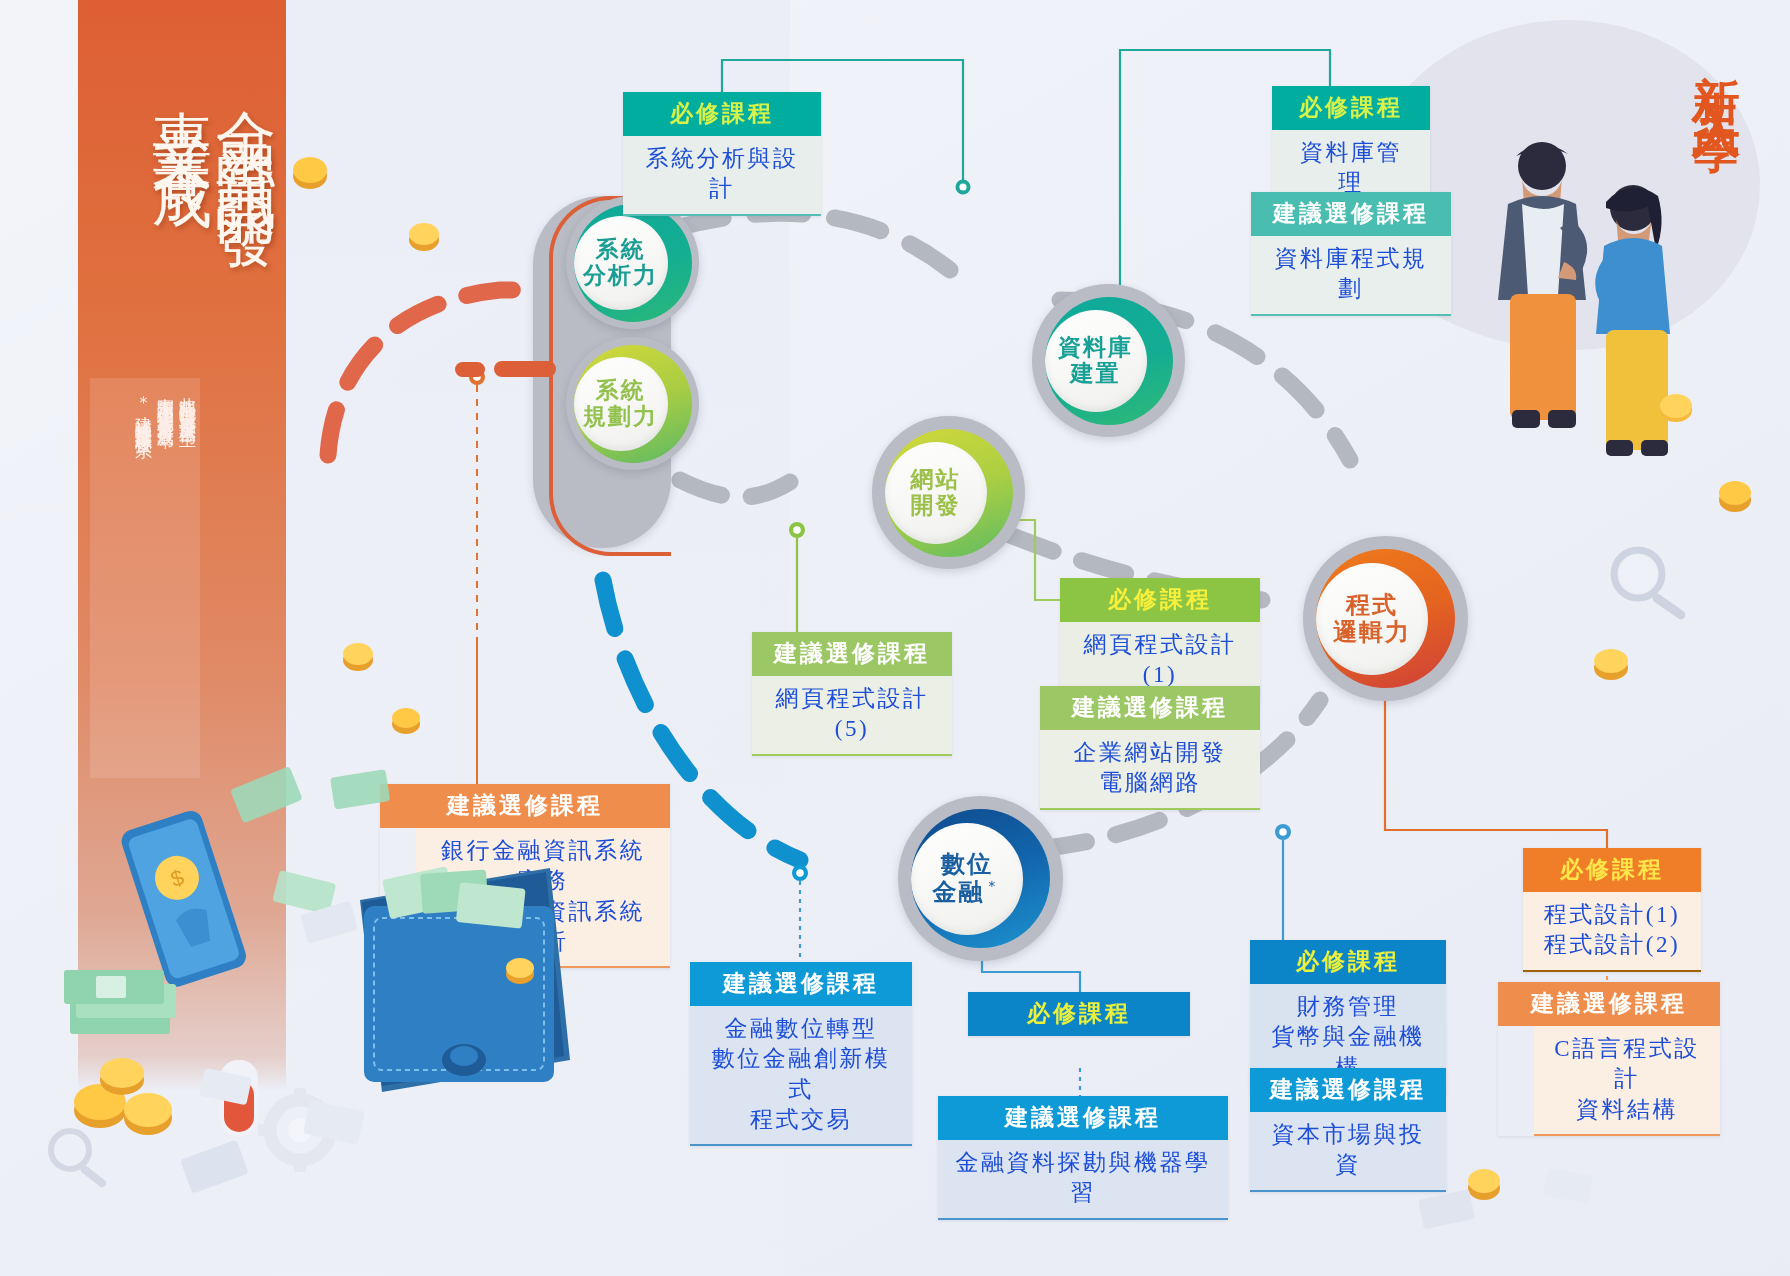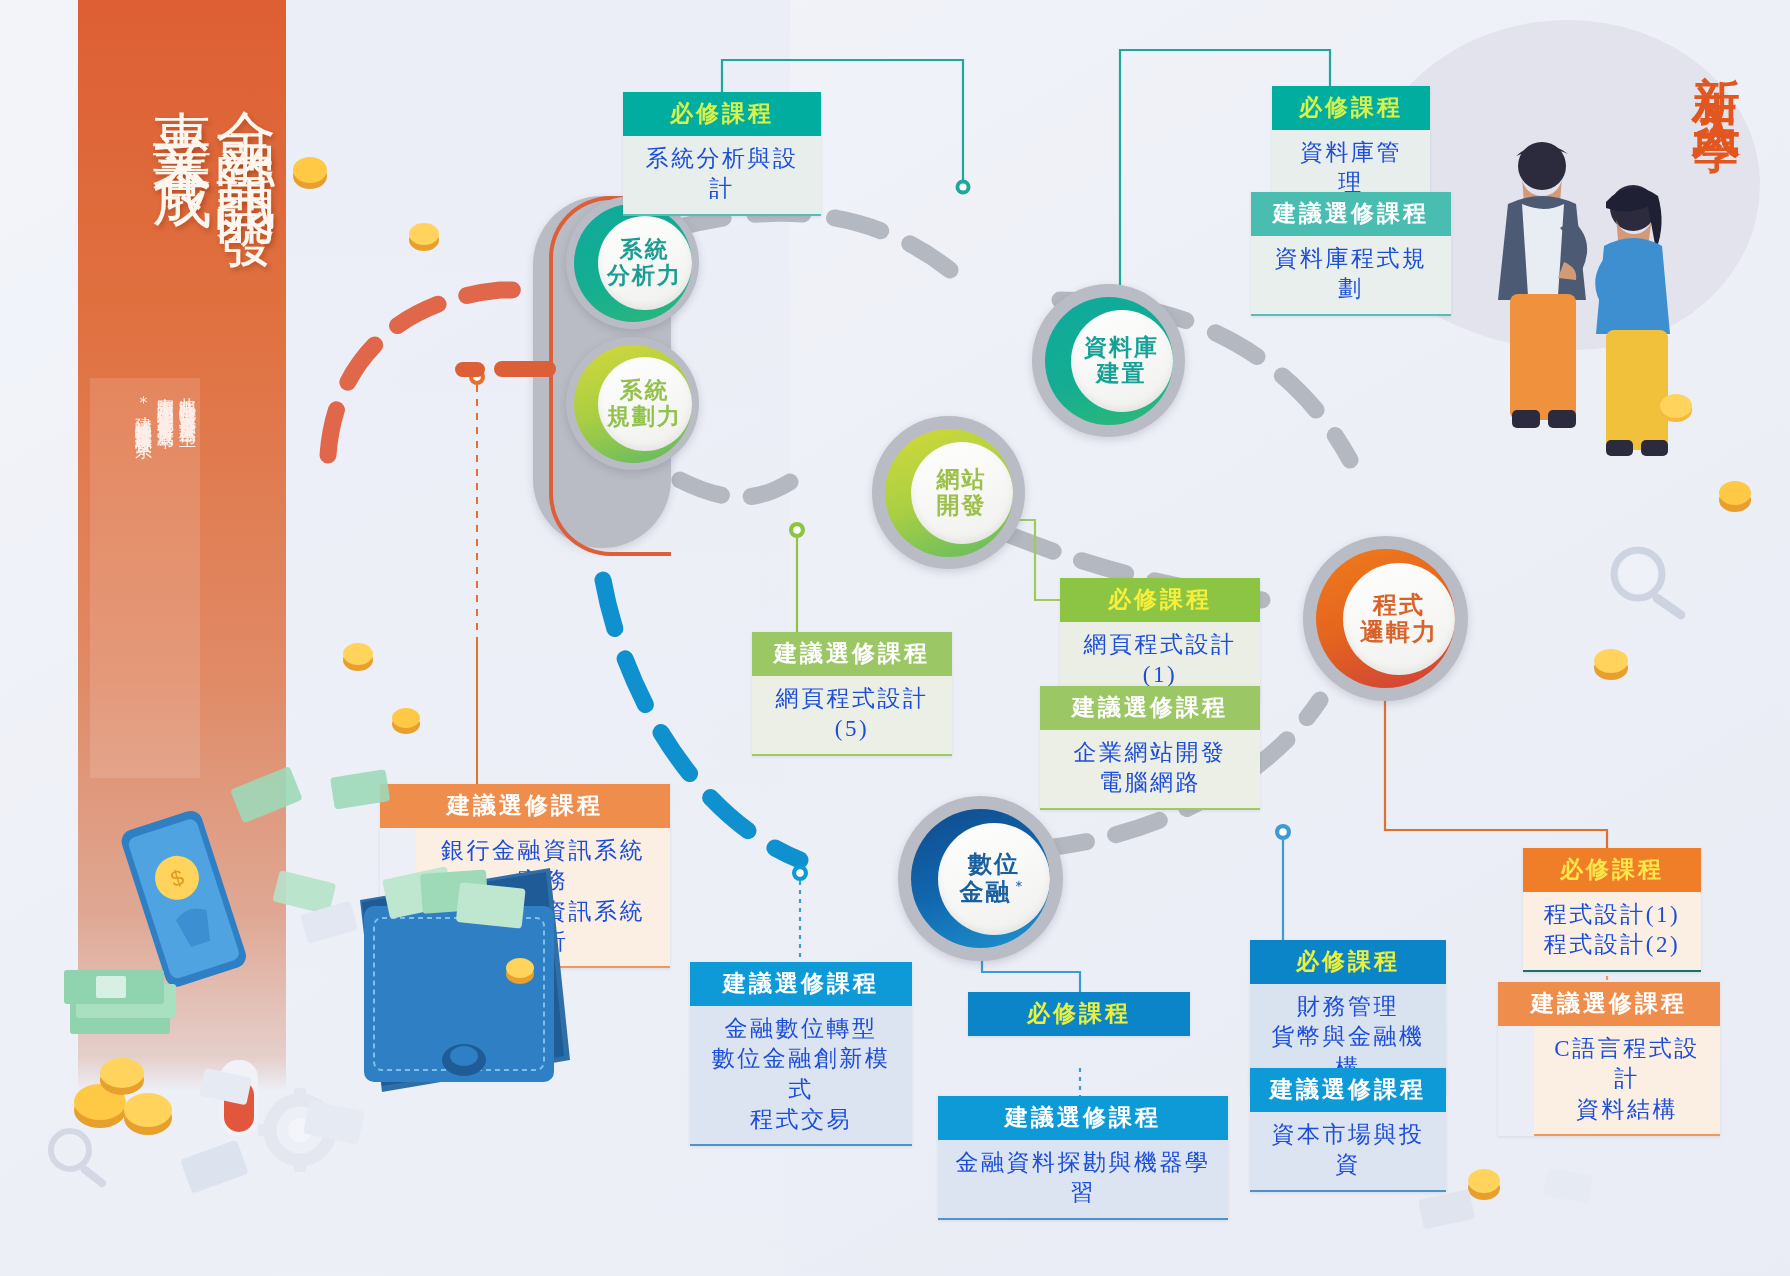--- a/index.html
+++ b/index.html
@@ -63,21 +63,21 @@
   .dashsvg{ position:absolute; left:0; top:0; width:1790px; height:1276px; }
 
   
   .node{
     position:absolute; border-radius:50%;
     display:flex; align-items:center; justify-content:center;
     background:#b9bcc4;
     box-shadow:0 3px 9px rgba(80,85,110,.22);
   }
   .node .ring{
-    border-radius:50%; display:flex; align-items:center; justify-content:flex-end;
+    border-radius:50%; display:flex; align-items:center; justify-content:flex-start;
   }
   .node .inner{
     border-radius:50%;
     background:linear-gradient(160deg,#ffffff 0%, #f6f6f4 60%, #efefec 100%);
     display:flex; align-items:center; justify-content:center; flex-direction:column;
     box-shadow: inset 0 -3px 7px rgba(120,120,130,.12);
   }
   .node .lbl{
     text-align:center; line-height:1.12; letter-spacing:2px; font-weight:700;
     white-space:pre-line;
@@ -131,21 +131,21 @@
   .t-green .bd{ background:#eaeee4; border-bottom:2px solid #9ecb5c; }
   .t-green2 .hd{ background:#9cc765; color:#ffffff; }
   .t-green2 .bd{ background:#ecefe6; border-bottom:2px solid #9ecb5c; }
   
   .t-blue .hd{ background:#0b85c8; color:#eaf03c; }
   .t-blue .bd{ background:#d9e2ef; border-bottom:2px solid #4a93cd; }
   .t-blue2 .hd{ background:#0d9ad6; color:#ffffff; }
   .t-blue2 .bd{ background:#dbe4f0; border-bottom:2px solid #4a93cd; }
   
   .t-orange .hd{ background:#f07e28; color:#ffe74a; }
-  .t-orange .bd{ background:#fbeee3; border-bottom:2px solid #0f766e; }
+  .t-orange .bd{ background:#fbeee3; border-bottom:2px solid #a16207; }
   .t-orange2 .hd{ background:#ef8d4c; color:#ffffff; }
   .t-orange2 .bd{ background:#fbeee3; border-bottom:2px solid #ee9a5c;margin-left:36px; }
 
   
   .illus{ position:absolute; }
 </style>
 </head>
 <body>
 
 <div id="stage">

